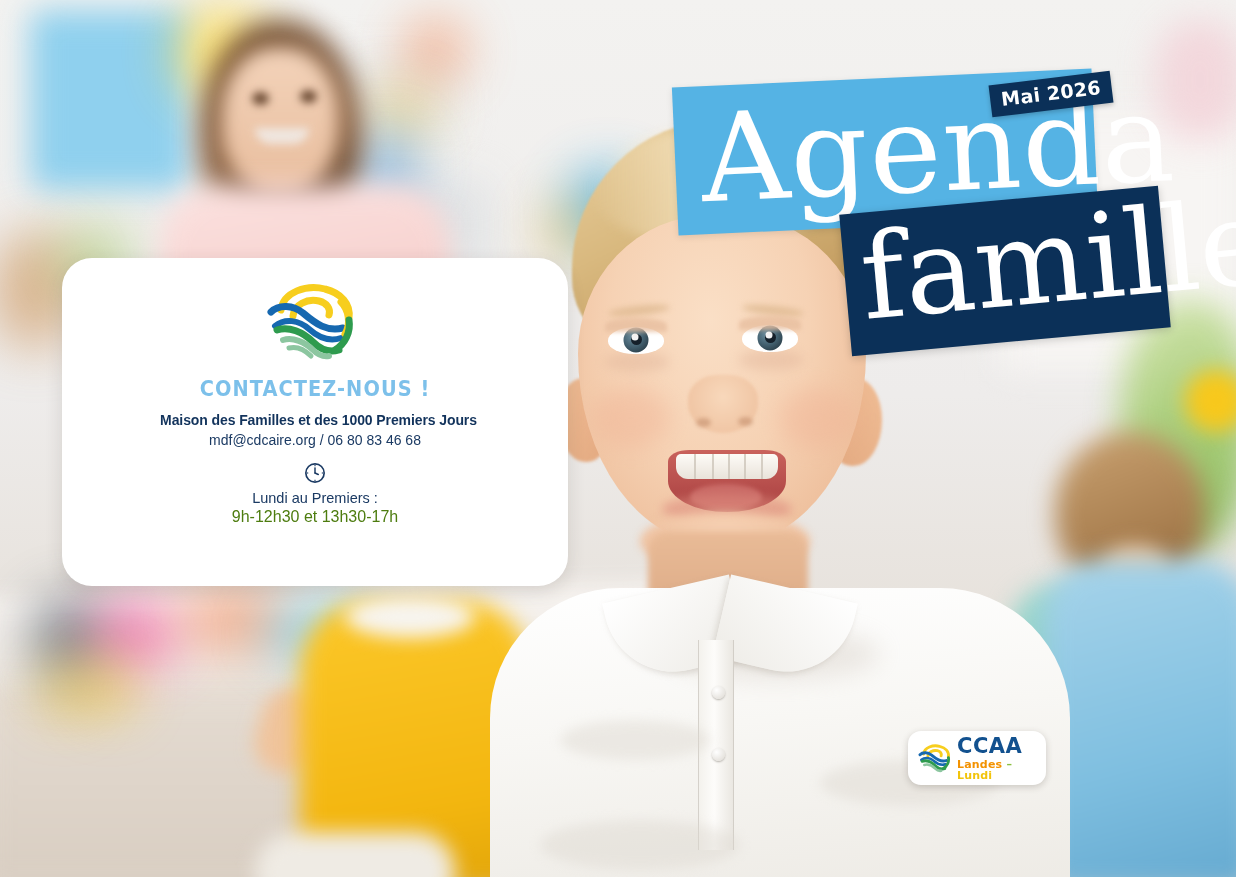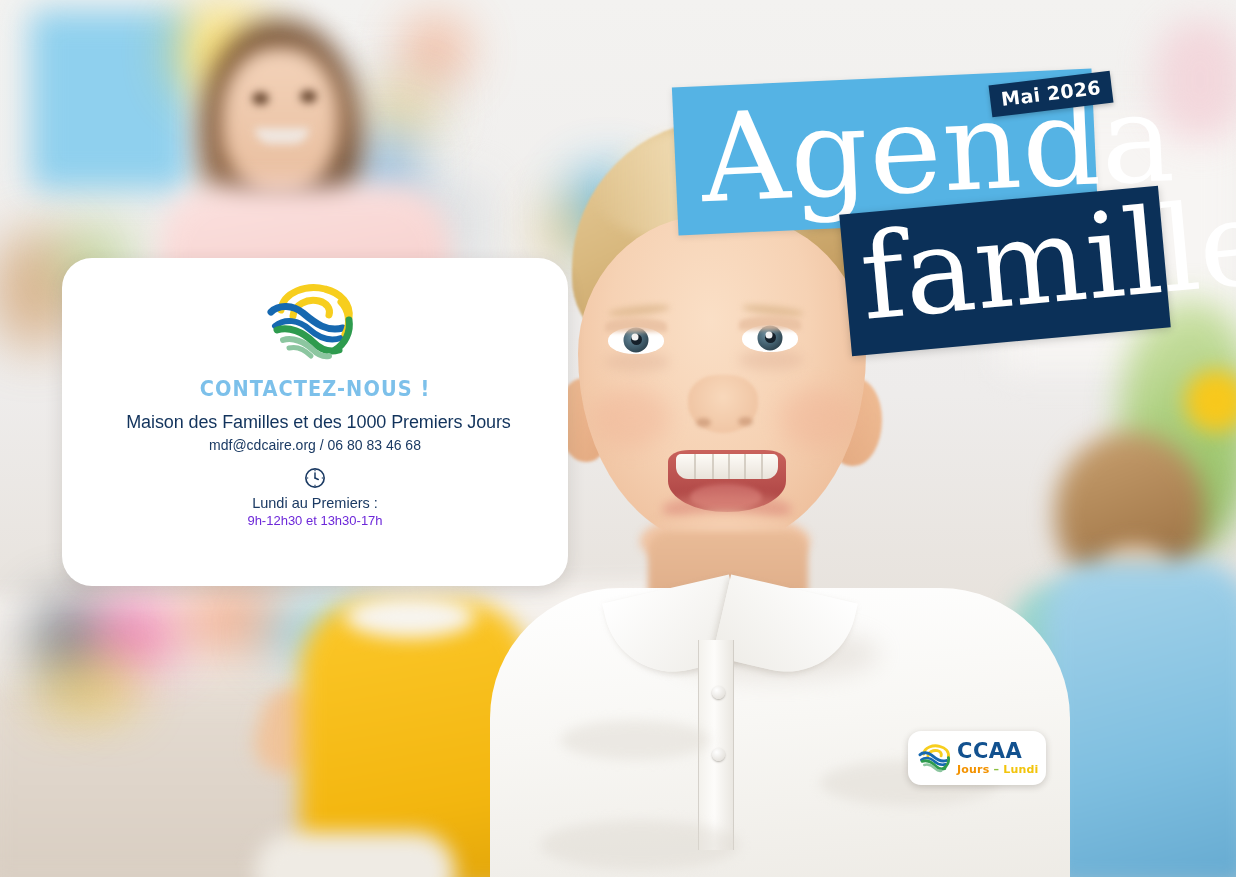--- a/index.html
+++ b/index.html
@@ -295,37 +295,37 @@
   .card-logo{margin:22px auto 0 auto;width:104px;height:82px;display:block;}
   .card-title{
     margin-top:14px;
     font-family:"DejaVu Sans",sans-serif;
     font-size:22px;font-weight:bold;letter-spacing:1.2px;
     color:#7cc0ea;
     transform:scaleX(.88);
   }
   .card-org{
     margin-top:11px;
-    font-size:18px;font-weight:normal;color:#12335c;letter-spacing:-.1px;padding-left:7px;
+    font-size:14px;font-weight:bold;color:#12335c;letter-spacing:-.1px;padding-left:7px;
   }
   .card-addr{
     margin-top:5px;
     font-size:16.5px;color:#1b3a63;font-weight:400;
   }
   .card-role{
     margin-top:6px;
     font-size:16.5px;font-weight:bold;color:#12335c;
   }
   .card-contact{
     margin-top:4px;
     font-size:14px;color:#1b3a63;
   }
   .card-clock{margin:14px auto 0 auto;display:block;width:22px;height:22px;}
   .card-hours1{margin-top:6px;font-size:14.5px;color:#1b3a63;}
-  .card-hours2{margin-top:2px;font-size:13px;color:#6d28d9;}
+  .card-hours2{margin-top:2px;font-size:16px;color:#4d7c0f;}
 
   
   .ccaa{
     position:absolute;left:908px;top:731px;width:138px;height:54px;
     background:#ffffff;border-radius:13px;
     box-shadow:0 2px 7px rgba(60,50,40,.22);
     display:flex;align-items:center;padding-left:9px;box-sizing:border-box;
   }
   .ccaa-mark{width:38px;height:30px;flex:0 0 auto;}
   .ccaa-txt{margin-left:2px;line-height:1;}
@@ -502,20 +502,20 @@
         <path d="M8 32 C16 24, 30 25, 40 33 C53 44, 64 52, 80 48" stroke="#1668B0" stroke-width="8"></path>
         <path d="M12 46 C22 38, 36 40, 46 49 C56 58, 66 62, 78 58" stroke="#1668B0" stroke-width="7"></path>
         <path d="M14 50 C26 46, 40 52, 50 62 C58 70, 66 73, 76 70" stroke="#2E9B4E" stroke-width="8"></path>
         <path d="M20 60 C30 57, 42 62, 50 70 C55 75, 60 77, 66 76" stroke="#8CC6A0" stroke-width="7"></path>
         <path d="M86 40 C88 52, 82 64, 72 70" stroke="#2E9B4E" stroke-width="8"></path>
       </g>
     </svg>
     <div class="ccaa-txt">
       <div class="ccaa-name">CCAA</div>
       <div class="ccaa-sub">
-        <span class="l">Jours</span>
+        <span class="l">Landes</span>
         <span class="d">–</span>
         <span class="g">Lundi</span>
       </div>
     </div>
   </div>
 
 </div>
 
 </body></html>

